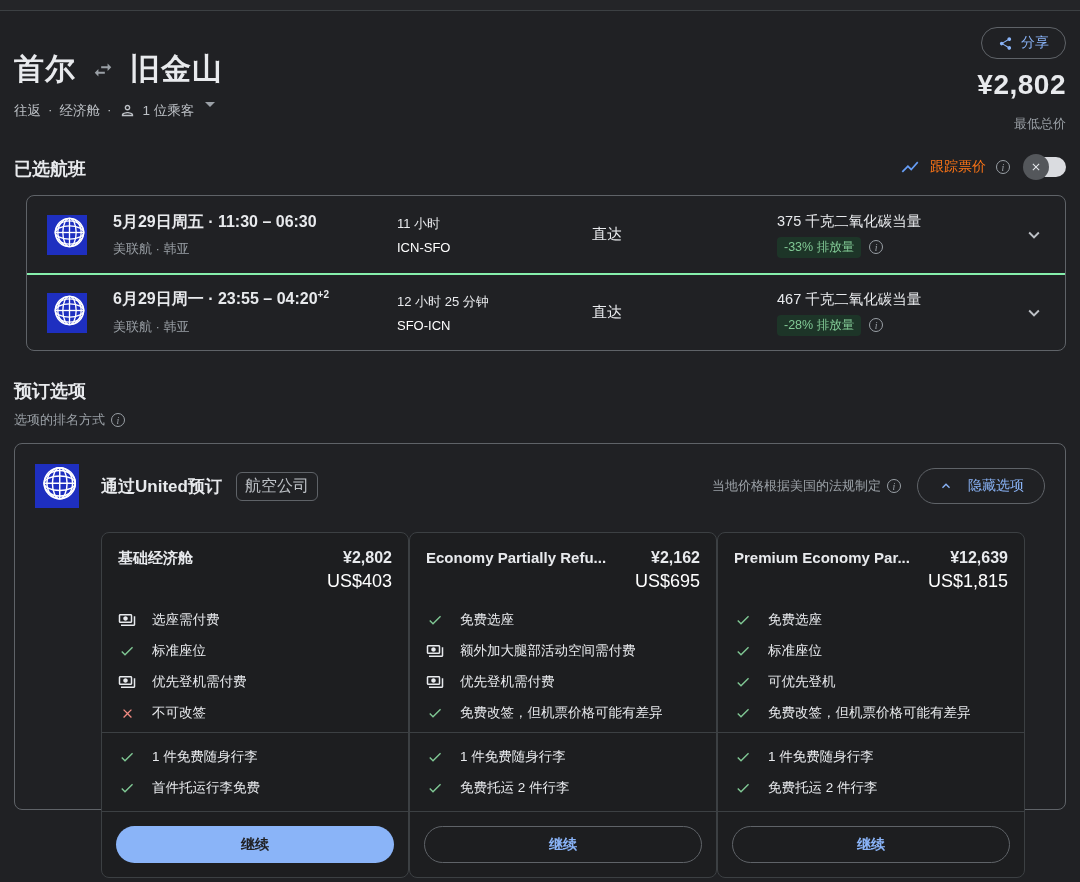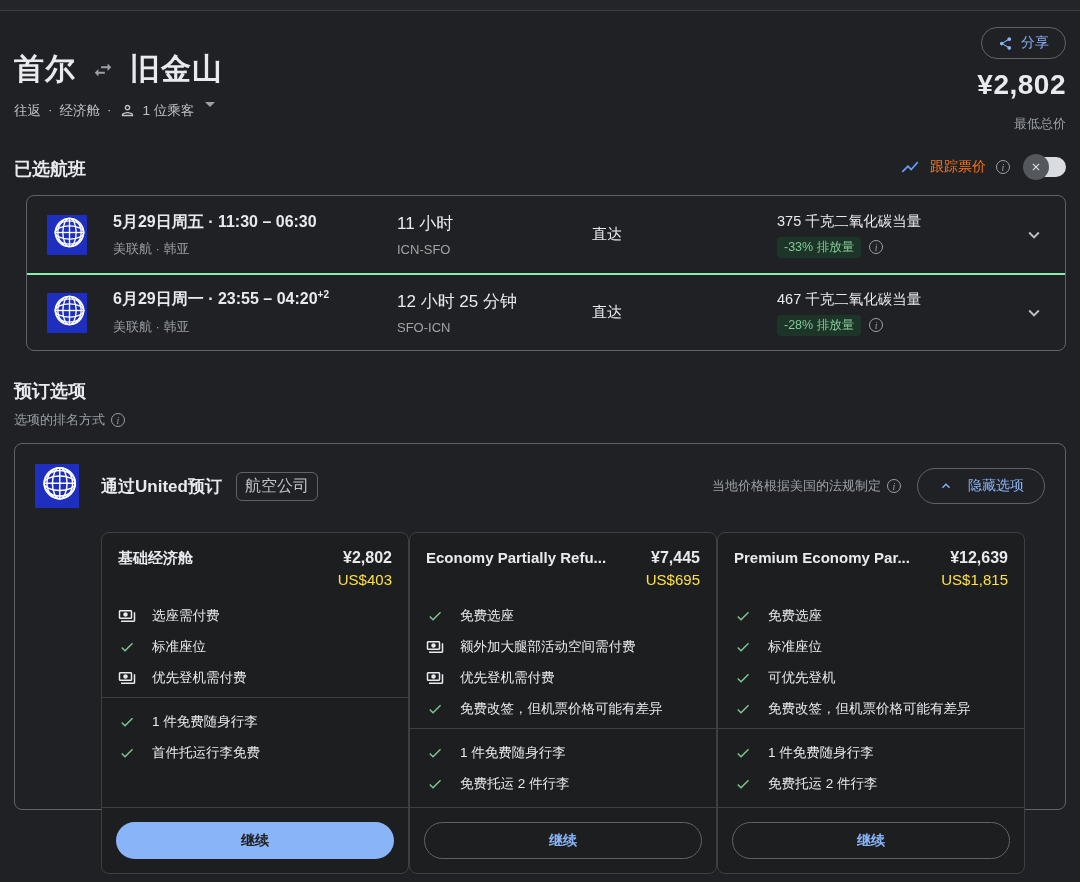--- a/index.html
+++ b/index.html
@@ -36,22 +36,22 @@
 
   .flights-card { border:1px solid #5f6368; border-radius:8px; margin-top:14px;margin-left:12px; }
   .flight-row { display:flex; align-items:center; padding:14px 20px; min-height:77px; }
   .flight-row + .flight-row { border-top:2px solid #86efac; }
   .airline-logo { width:40px; height:40px; flex:0 0 auto; }
   .f-main { width:284px; margin-left:26px; }
   .f-datetime { font-size:16px; font-weight:700; }
   .f-datetime sup { font-size:10px; }
   .f-airlines { font-size:13px; color:#9aa0a6; margin-top:7px; }
   .f-duration { width:195px; }
-  .f-dur { font-size:17px; }
-  .f-route { font-size:13px; color:#a3a3a3; margin-top:7px; }
+  .f-dur { font-size:13px; }
+  .f-route { font-size:13px; color:#ffffff; margin-top:7px; }
   .f-stops { width:185px; font-size:15px; }
   .f-emis { width:236px; }
   .f-co2 { font-size:14.5px; }
   .emis-line { display:flex; align-items:center; gap:8px; margin-top:6px; }
   .emis-badge { background:#1d3528; color:#81c995; font-size:12.5px; padding:2px 7px; border-radius:4px; }
   .row-chevron { margin-left:auto; cursor:pointer; display:flex; }
 
   
   .booking-title { font-size:18px; font-weight:700; margin-top:28px; }
   .booking-sub { display:flex; align-items:center; gap:6px; color:#9aa0a6; font-size:13px; margin-top:8px; }
@@ -64,21 +64,21 @@
   .price-note { display:flex; align-items:center; gap:6px; color:#9aa0a6; font-size:13px; }
   .hide-btn { display:inline-flex; align-items:center; gap:14px; border:1px solid #5f6368; border-radius:18px;
     padding:8px 20px; color:#8ab4f8; font-size:14px; font-weight:500; background:transparent; cursor:pointer; }
 
   .fares { display:flex; gap:0; margin:24px 0 0 66px; }
   .fare-card { width:308px; background:#1d1e20; border:1px solid #3c4043; border-radius:8px; display:flex; flex-direction:column; }
   .fare-head { display:flex; justify-content:space-between; padding:16px 16px 0 16px; }
   .fare-name { font-size:15px; font-weight:700; max-width:185px; }
   .fare-prices { text-align:right; }
   .fare-price { font-size:16px; font-weight:700; }
-  .fare-usd { font-size:15px; color:#fde047; margin-top:4px; }
+  .fare-usd { font-size:18px; color:#ffffff; margin-top:4px; }
   .fare-list { padding:6px 16px 10px 16px; }
   .fare-item { display:flex; align-items:center; gap:16px; margin-top:13px; font-size:13.5px; }
   .fi { display:flex; width:18px; flex:0 0 auto; justify-content:center; }
   .fare-div { border-top:1px solid #3c4043; }
   .fare-bags { padding:2px 16px 14px 16px; }
   .fare-footer { border-top:1px solid #3c4043; padding:14px 14px; margin-top:auto; }
   .continue-btn { width:100%; height:37px; border-radius:19px; font-size:14px; font-weight:700; cursor:pointer;
     font-family:"Liberation Sans","DejaVu Sans",sans-serif; }
   .continue-filled { background:#8ab4f8; border:none; color:#202124; }
   .continue-outline { background:transparent; border:1px solid #5f6368; color:#8ab4f8; }
@@ -290,20 +290,28 @@
               <span>标准座位</span>
             </div>
             <div class="fare-item">
               <span class="fi">
                 <svg width="18" height="18" viewBox="0 0 24 24">
                   <path fill="#e8eaed" d="M19 14V6c0-1.1-.9-2-2-2H3c-1.1 0-2 .9-2 2v8c0 1.1.9 2 2 2h14c1.1 0 2-.9 2-2zm-2 0H3V6h14v8zm-7-7c-1.66 0-3 1.34-3 3s1.34 3 3 3 3-1.34 3-3-1.34-3-3-3zm13 0v11c0 1.1-.9 2-2 2H4v-2h17V7h2z"></path>
                 </svg>
               </span>
               <span>优先登机需付费</span>
             </div>
+            <div class="fare-item">
+              <span class="fi">
+                <svg width="15" height="15" viewBox="0 0 24 24">
+                  <path fill="#f28b82" d="M19 6.41L17.59 5 12 10.59 6.41 5 5 6.41 10.59 12 5 17.59 6.41 19 12 13.41 17.59 19 19 17.59 13.41 12z"></path>
+                </svg>
+              </span>
+              <span>不可改签</span>
+            </div>
           </div>
           <div class="fare-list fare-div fare-bags">
             <div class="fare-item">
               <span class="fi">
                 <svg width="16" height="16" viewBox="0 0 24 24">
                   <path fill="#81c995" d="M9 16.17L4.83 12l-1.42 1.41L9 19 21 7l-1.41-1.41z"></path>
                 </svg>
               </span>
               <span>1 件免费随身行李</span>
             </div>
@@ -315,21 +323,21 @@
               </span>
               <span>首件托运行李免费</span>
             </div>
           </div>
           <div class="fare-footer"><button class="continue-btn continue-filled">继续</button></div>
         </div>
         <div class="fare-card">
           <div class="fare-head">
             <div class="fare-name">Economy Partially Refu...</div>
             <div class="fare-prices">
-              <div class="fare-price">¥7,445</div>
+              <div class="fare-price">¥2,162</div>
               <div class="fare-usd">US$695</div>
             </div>
           </div>
           <div class="fare-list">
             <div class="fare-item">
               <span class="fi">
                 <svg width="16" height="16" viewBox="0 0 24 24">
                   <path fill="#81c995" d="M9 16.17L4.83 12l-1.42 1.41L9 19 21 7l-1.41-1.41z"></path>
                 </svg>
               </span>

